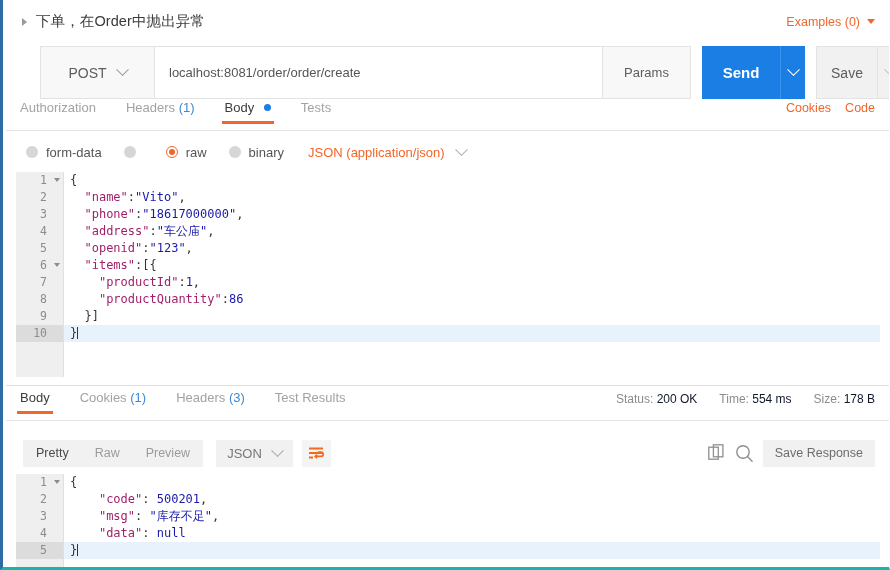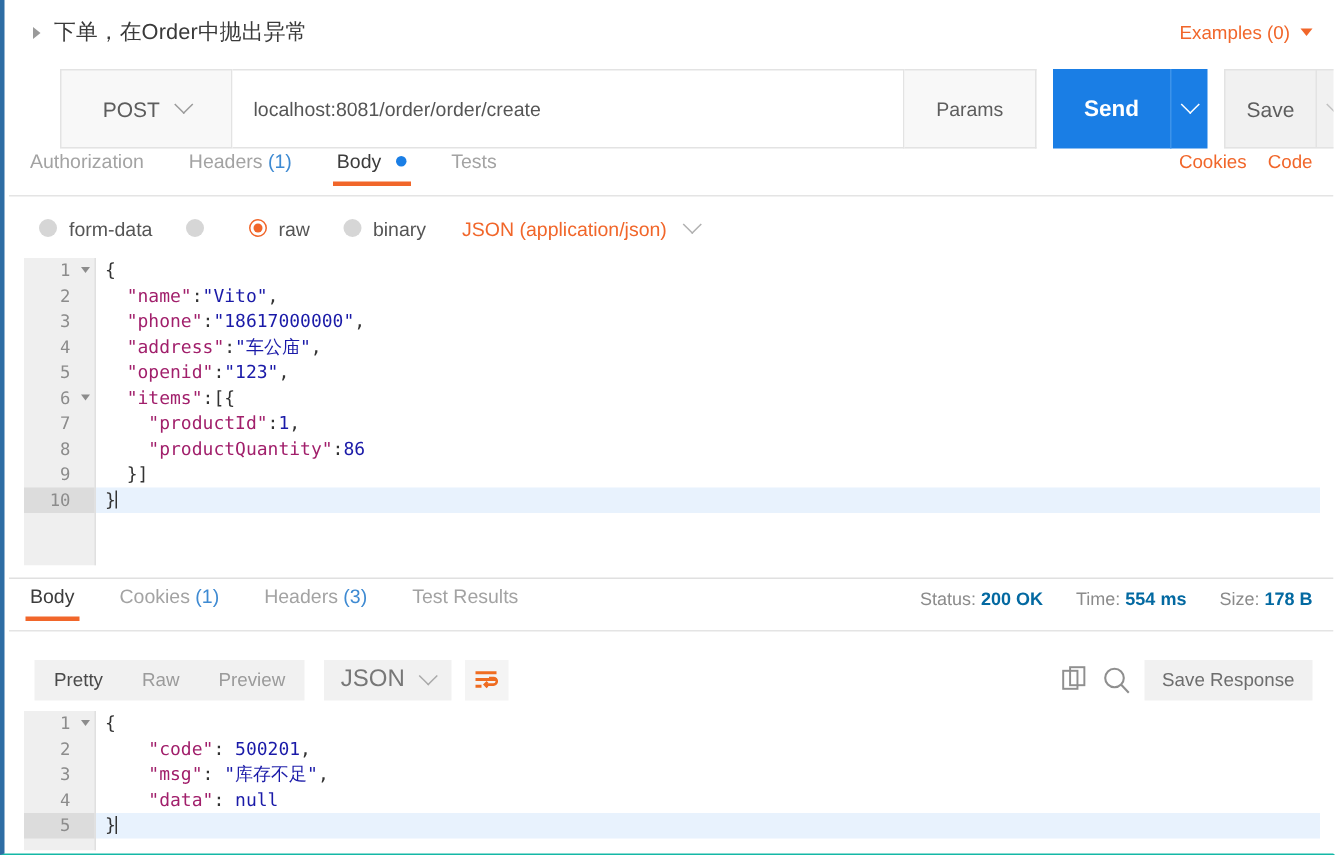--- a/index.html
+++ b/index.html
@@ -11,21 +11,21 @@
     font-family: "Liberation Sans", sans-serif;
     -webkit-font-smoothing: antialiased;
   }
   #app {
     position: relative;
     width: 890px;
     height: 570px;
     box-sizing: border-box;
     background: #ffffff;
     border-left: 3px solid #2e6da4;
-    border-bottom: 1px solid #14b8a6;
+    border-bottom: 3px solid #14b8a6;
     border-right: 1px solid #ffffff;
     overflow: hidden;
   }
 
   
   .title-row {
     position: absolute;
     left: 3px; top: 0; right: 0;
     height: 43px;
     display: flex;
@@ -364,22 +364,22 @@
   .resp-meta {
     margin-left: auto;
     display: flex;
     gap: 22px;
     font-size: 12px;
     color: #8b8b8b;
     padding-top: 2px;
     white-space: nowrap;
   }
   .resp-meta b {
-    color: #0369a1;
-    font-weight: bold;
+    color: #0f172a;
+    font-weight: normal;
   }
 
   
   .resp-toolbar {
     position: absolute;
     left: 3px; top: 432px; right: 0;
     height: 42px;
     display: flex;
     align-items: center;
     padding: 0 14px 0 17px;
@@ -400,21 +400,21 @@
     cursor: pointer;
   }
   .seg div.active { color: #4a4a4a; }
   .json-drop {
     display: flex;
     align-items: center;
     background: #f1f1f1;
     height: 27px;
     padding: 0 11px;
     margin-left: 13px;
-    font-size: 16px;
+    font-size: 13px;
     color: #777777;
     cursor: pointer;
   }
   .json-drop .chev {
     border-right-color: #a9a9a9;
     border-bottom-color: #a9a9a9;
     margin-left: 11px;
   }
   .wrap-btn {
     width: 29px; height: 27px;

